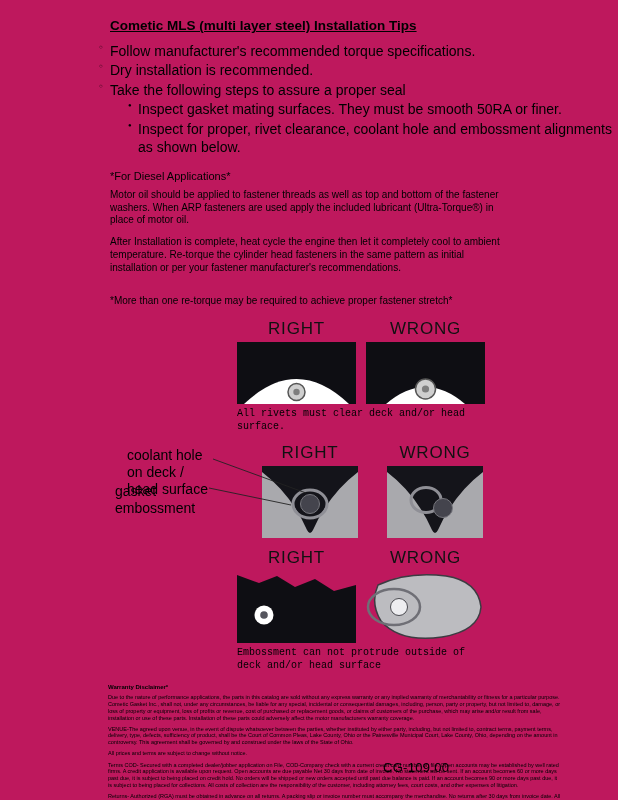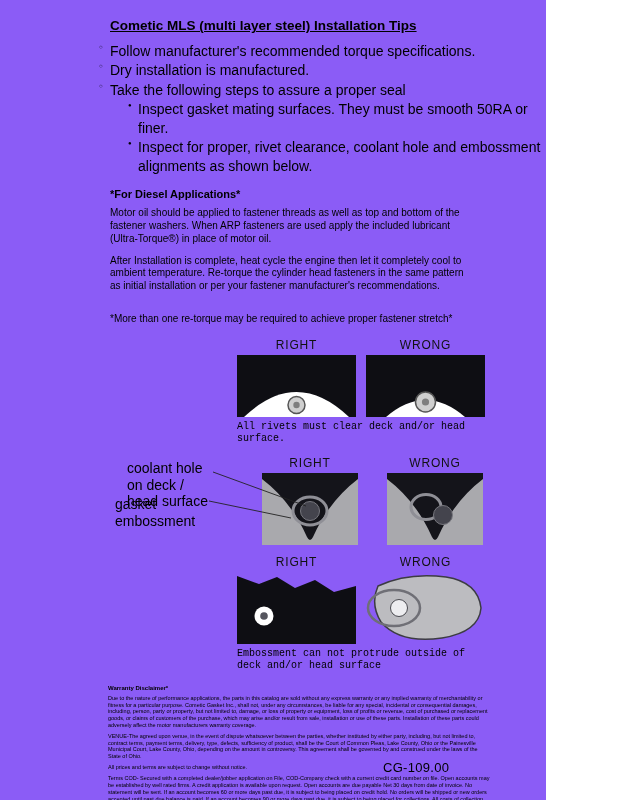--- a/index.html
+++ b/index.html
@@ -1,39 +1,39 @@
 <!DOCTYPE html>
 <html><head>
 <meta charset="utf-8">
 <style>
   html,body { margin:0; padding:0; background:#ffffff; }
   .page {
-    position:relative; width:546px; height:800px; background:#8b5cf6;
+    position:relative; width:618px; height:800px; background:#be185d;
     font-family:"Liberation Sans", sans-serif; color:#000; overflow:hidden;
   }
 
   .title {
     margin:0; padding:18px 0 0 110px;
     font-size:13.5px; font-weight:bold; text-decoration:underline;
   }
 
   .tips { list-style:none; margin:9px 0 0 0; padding:0 0 0 100px; font-size:14px; line-height:1.32; }
   .tips > li { position:relative; padding-left:10px; margin-bottom:1px; }
   .tips > li::before { content:"○"; position:absolute; left:-1px; top:2px; font-size:6px; }
   .subtips { list-style:none; margin:1px 0 12px 0; padding:0 0 0 18px; }
   .subtips > li { position:relative; padding-left:10px; margin-bottom:1px; }
   .subtips > li::before { content:"●"; position:absolute; left:0; top:2px; font-size:6px; }
 
-  .diesel-heading { margin:13px 0 7px 110px; font-size:11px; font-weight:bold; }
+  .diesel-heading { margin:13px 0 7px 110px; font-size:11px; font-weight:normal; }
   .para { margin:0 70px 9px 110px; font-size:10px; line-height:1.28; max-width:400px; }
   .note { margin-top:20px; }
 
   .figures { margin:12px 0 0 237px; width:248px; }
   .figure { margin-bottom:10px; }
-  .fig-labels { display:flex; margin-bottom:3px; font-size:12px; letter-spacing:0.8px; color:#111; }
+  .fig-labels { display:flex; margin-bottom:3px; font-size:17px; letter-spacing:0.8px; color:#111; }
   .fig-labels .lbl { width:119px; text-align:center; }
   .fig-labels .lbl + .lbl { margin-left:10px;text-align:center; }
   .fig-labels.f2 .lbl { width:96px; }
   .fig-labels.f2 .lbl:first-child { margin-left:25px; }
   .fig-labels.f2 .lbl + .lbl { margin-left:29px; }
 
   .fig-panels { display:flex; }
   .fig-panels svg { display:block; }
   .f1p svg { width:119px; height:62px; }
   .f1p svg + svg { margin-left:10px; }
@@ -61,21 +61,21 @@
 </style>
 </head>
 <body>
 
 <div class="page">
 
   <h1 class="title">Cometic MLS (multi layer steel) Installation Tips</h1>
 
   <ul class="tips">
     <li><span>Follow manufacturer's recommended torque specifications.</span></li>
-    <li><span>Dry installation is manufactured.</span></li>
+    <li><span>Dry installation is recommended.</span></li>
     <li><span>Take the following steps to assure a proper seal</span>
       <ul class="subtips">
         <li><span>Inspect gasket mating surfaces.  They must be smooth 50RA or finer.</span></li>
         <li><span>Inspect for proper, rivet clearance, coolant hole and embossment alignments as shown below.</span></li>
       </ul>
     </li>
   </ul>
 
   <h2 class="diesel-heading">*For Diesel Applications*</h2>
   <p class="para">Motor oil should be applied to fastener threads as well as top and bottom of the fastener washers. When ARP fasteners are used apply the included lubricant (Ultra-Torque®) in place of motor oil.</p>

